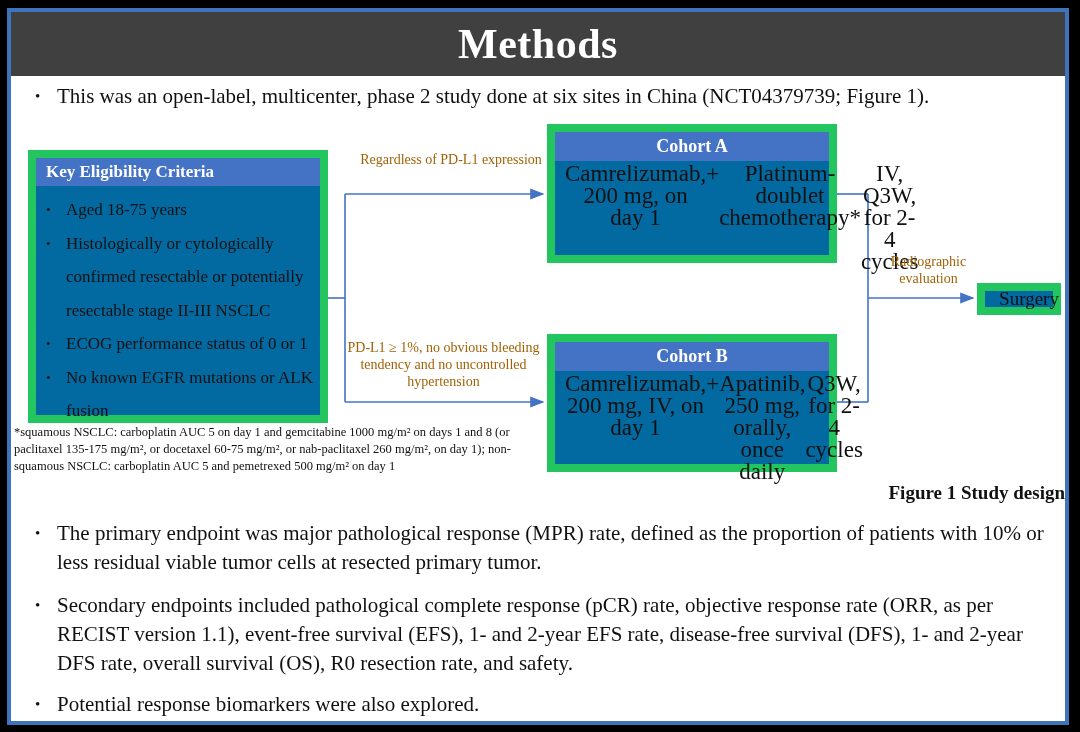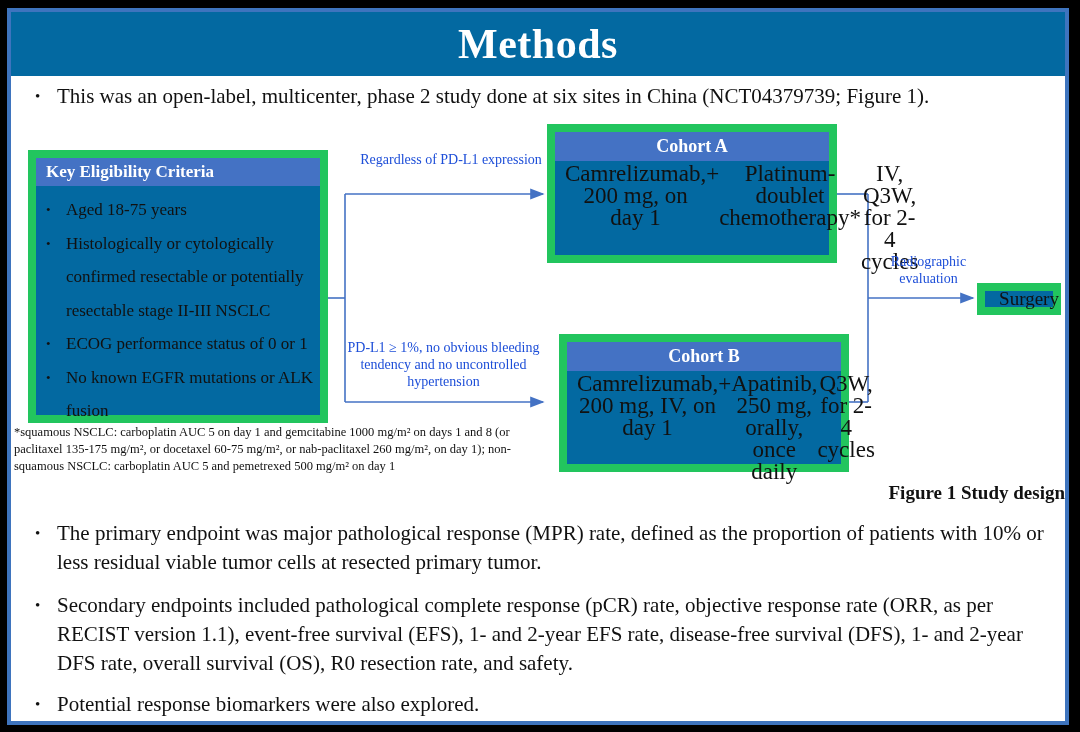--- a/index.html
+++ b/index.html
@@ -1,20 +1,20 @@
 <!DOCTYPE html>
 <html><head>
 <meta charset="utf-8">
 <style>
   html,body{margin:0;padding:0;background:#000;}
   .page{position:relative;width:1080px;height:732px;background:#000;overflow:hidden;
         font-family:"Liberation Serif","DejaVu Serif",serif;color:#111;}
   .frame{position:absolute;left:7px;top:8px;width:1062px;height:717px;box-sizing:border-box;
          background:#fff;border:4px solid #3E74BE;}
-  .titlebar{height:64px;background:#0369a1;display:flex;align-items:center;justify-content:center;}
+  .titlebar{height:64px;background:#404040;display:flex;align-items:center;justify-content:center;}
   .titlebar .title{color:#fff;font-size:42px;font-weight:bold;letter-spacing:.5px;}
   .content{position:relative;height:645px;}
 
   
   .bullet-row{display:flex;margin:0 18px 0 24px;font-size:21px;line-height:29px;}
   .bullet-row .dot{width:22px;flex:0 0 22px;font-size:15px;line-height:29px;text-align:left;}
   .intro{margin-top:6px;}
   .bullets-block{margin-top:14px;}
   .b2{margin-top:14px;}
   .b3{margin-top:14px;}
@@ -28,24 +28,24 @@
   .elig{left:17px;top:35px;width:300px;height:273px;}
   .elig .hd{padding-left:10px;}
   .elig ul{margin:7px 4px 0 6px;padding:0;list-style:none;font-size:17px;line-height:33.5px;}
   .elig li{position:relative;padding-left:24px;}
   .elig li::before{content:"•";position:absolute;left:4px;font-size:13px;}
   .cohort{width:290px;height:139px;display:flex;flex-direction:column;}
   .cohort .hd{text-align:center;flex:0 0 29px;line-height:29px;font-size:18px;}
   .cohort .body{flex:1;display:flex;flex-direction:row;justify-content:space-evenly;
                 text-align:center;font-size:23px;line-height:22px;padding:2px 10px;}
   .cohort-a{left:536px;top:9px;}
-  .cohort-b{left:536px;top:219px;height:138px;margin-left:12px;}
+  .cohort-b{left:536px;top:219px;height:138px;}
   .surgery{left:966px;top:168px;width:84px;height:32px;display:flex;align-items:center;justify-content:center;font-size:19px;padding-left:20px;}
   .flabel{position:absolute;z-index:1;text-align:center;font-size:14px;line-height:17px;
-          font-family:"Liberation Serif","DejaVu Serif",serif;color:#1d4ed8;}
+          font-family:"Liberation Serif","DejaVu Serif",serif;color:#a16207;}
   .lbl-top{left:340px;top:36px;width:200px;}
   .lbl-bottom{left:325px;top:224px;width:215px;}
   .lbl-eval{left:855px;top:138px;width:125px;}
   .footnote{position:absolute;left:3px;top:309px;width:534px;font-size:12.5px;line-height:17px;z-index:1;}
   .caption{text-align:right;font-weight:bold;font-size:19px;margin-top:4px;line-height:24px;}
 </style>
 </head>
 <body>
 
 <div class="page">

